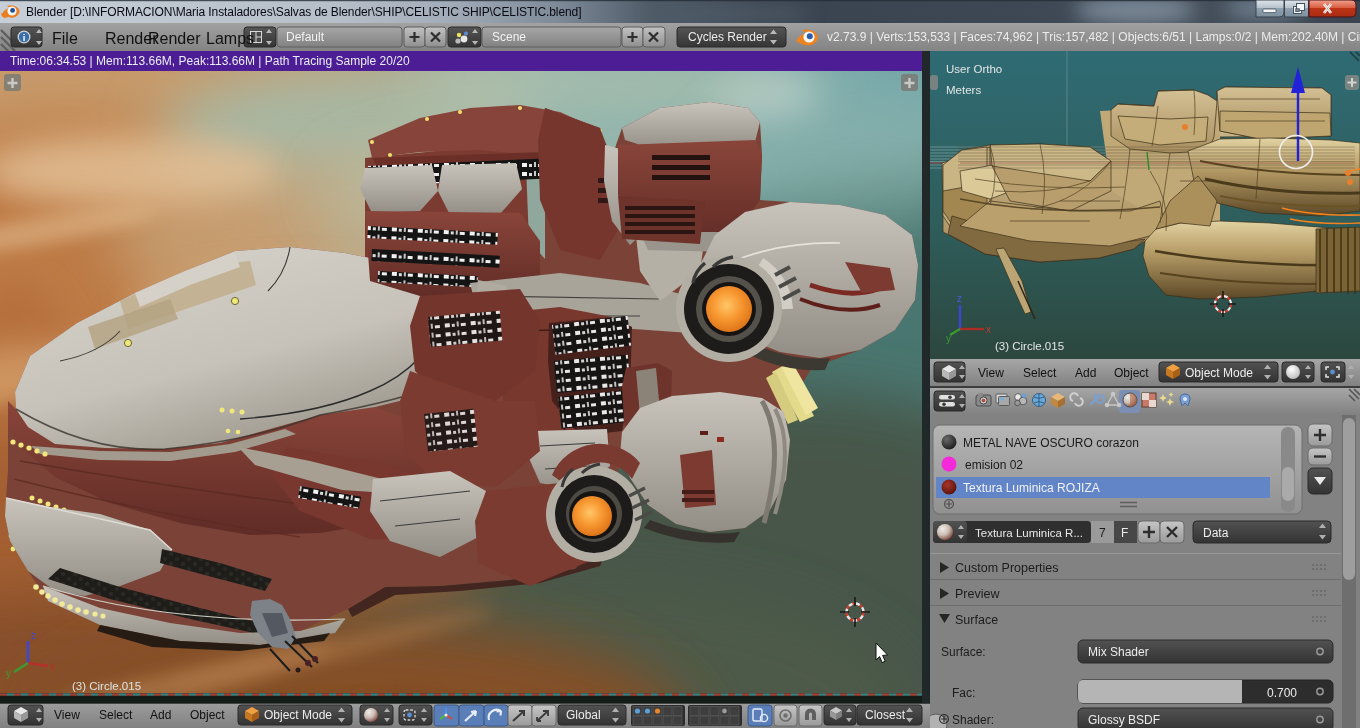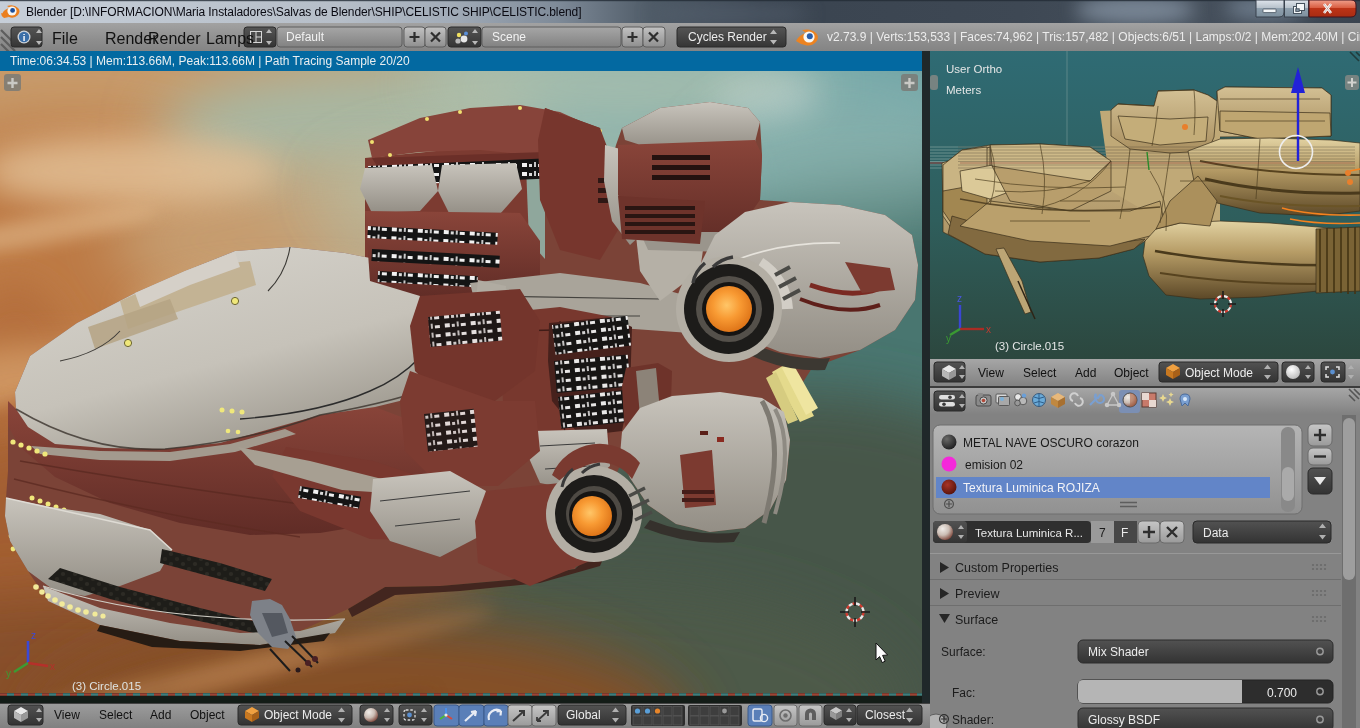--- a/index.html
+++ b/index.html
@@ -8,21 +8,21 @@
   #stage{position:relative;width:1116px;height:728px;}
   
   #titlebar{left:0;top:0;width:1360px;height:23px;
     background:linear-gradient(90deg,#c6ced8 0%,#b6bec8 25%,#a2acb8 33%,#7e8a98 41%,#4e5a66 48%,#3a4450 56%,#3e4854 75%,#46505c 88%,#3a4450 100%);}
   #titletext{left:26px;top:5px;font-size:12px;letter-spacing:-0.1px;color:#0a0a12;white-space:nowrap;}
   
   #menubar{left:0;top:23px;width:1360px;height:28px;
     background:linear-gradient(#a2a2a2,#8e8e8e 60%,#848484);border-bottom:1px solid #515151;}
   .mtxt{position:absolute;top:7px;font-size:16px;color:#111;}
   
-  #infostrip{left:0;top:51px;width:922px;height:20px;background:#0369a1;color:#e9eef0;
+  #infostrip{left:0;top:51px;width:922px;height:20px;background:#4c1d95;color:#e9eef0;
     font-size:12px;}
   
   #rightcol{left:922px;top:51px;width:438px;height:677px;background:#20282a;}
   #v2head{left:930px;top:359px;width:430px;height:26px;background:linear-gradient(#9f9f9f,#8a8a8a);}
   #prophead{left:930px;top:387px;width:430px;height:26px;background:linear-gradient(#a0a0a0,#8b8b8b);border-top:1px solid #3c3c3c;}
   #propbody{left:930px;top:413px;width:430px;height:315px;background:#828282;}
   
   #botbar{left:0;top:703px;width:930px;height:25px;background:linear-gradient(#9c9c9c,#7f7f7f);border-top:1px solid #434343;}
 </style>
 </head>

